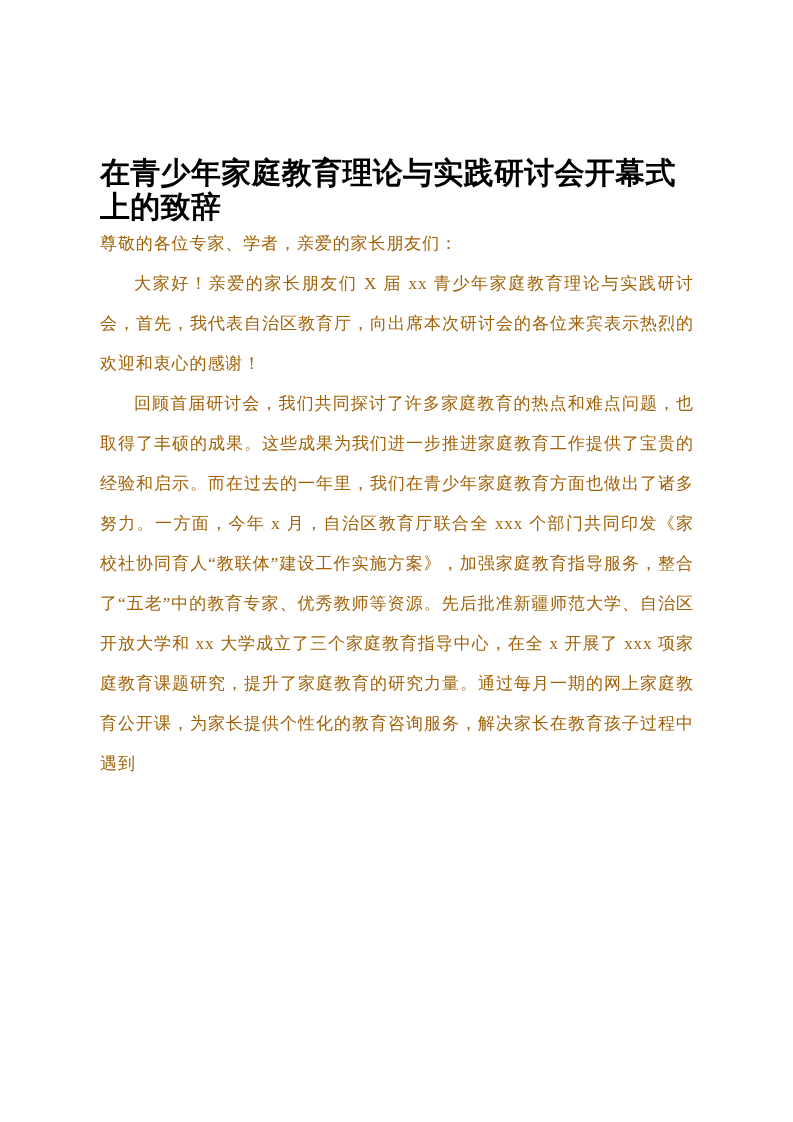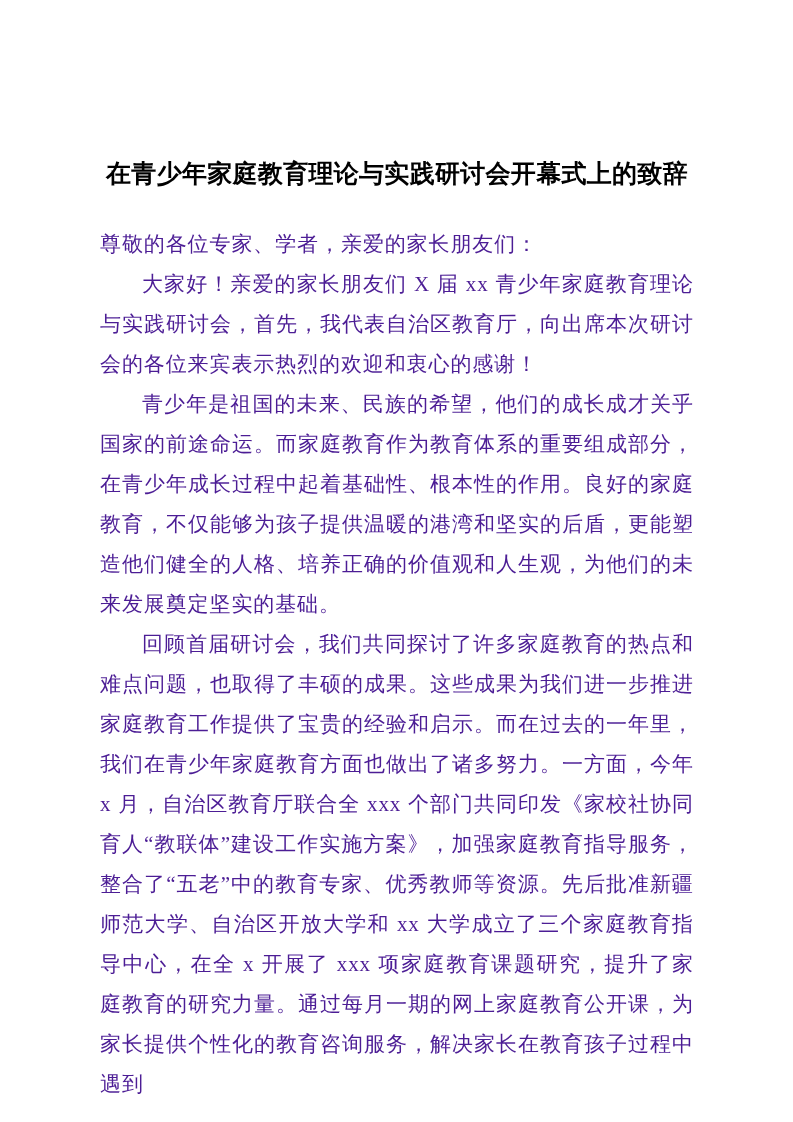--- a/index.html
+++ b/index.html
@@ -22,38 +22,38 @@
   .doc-body {
     position: absolute;
     left: 100px;
     top: 0;
     width: 594px;
   }
 
   .doc-title {
     font-family: "Liberation Sans", "DejaVu Sans", sans-serif;
     font-weight: 700;
-    font-size: 25px;
+    font-size: 30px;
     line-height: 34px;
     color: #000000;
-    text-align: center;
+    text-align: left;
     margin: 0;
     padding: 0;
     letter-spacing: 0.3px;
     position: absolute;
     left: 0;
     top: 156px;
     width: 594px;
   }
 
   .para {
     font-family: "Liberation Serif", "DejaVu Serif", serif;
-    font-size: 21px;
+    font-size: 17px;
     line-height: 40px;
-    color: #4c1d95;
+    color: #a16207;
     margin: 0;
     padding: 0;
     text-align: justify;
     text-justify: inter-ideograph;
     letter-spacing: 0.9px;
     word-spacing: 0.5px;
   }
 
   .para.indent {
     text-indent: 2em;
@@ -72,19 +72,18 @@
 <div class="page">
   <div class="doc-body">
 
     <h1 class="doc-title">在青少年家庭教育理论与实践研讨会开幕式上的致辞</h1>
 
     <div class="blocks">
       <p class="para">尊敬的各位专家、学者，亲爱的家长朋友们：</p>
 
       <p class="para indent">大家好！亲爱的家长朋友们 X 届 xx 青少年家庭教育理论与实践研讨会，首先，我代表自治区教育厅，向出席本次研讨会的各位来宾表示热烈的欢迎和衷心的感谢！</p>
 
-      <p class="para indent">青少年是祖国的未来、民族的希望，他们的成长成才关乎国家的前途命运。而家庭教育作为教育体系的重要组成部分，在青少年成长过程中起着基础性、根本性的作用。良好的家庭教育，不仅能够为孩子提供温暖的港湾和坚实的后盾，更能塑造他们健全的人格、培养正确的价值观和人生观，为他们的未来发展奠定坚实的基础。</p>
 
       <p class="para indent">回顾首届研讨会，我们共同探讨了许多家庭教育的热点和难点问题，也取得了丰硕的成果。这些成果为我们进一步推进家庭教育工作提供了宝贵的经验和启示。而在过去的一年里，我们在青少年家庭教育方面也做出了诸多努力。一方面，今年 x 月，自治区教育厅联合全 xxx 个部门共同印发《家校社协同育人“教联体”建设工作实施方案》，加强家庭教育指导服务，整合了“五老”中的教育专家、优秀教师等资源。先后批准新疆师范大学、自治区开放大学和 xx 大学成立了三个家庭教育指导中心，在全 x 开展了 xxx 项家庭教育课题研究，提升了家庭教育的研究力量。通过每月一期的网上家庭教育公开课，为家长提供个性化的教育咨询服务，解决家长在教育孩子过程中遇到</p>
     </div>
 
   </div>
 </div>
 
 </body></html>

